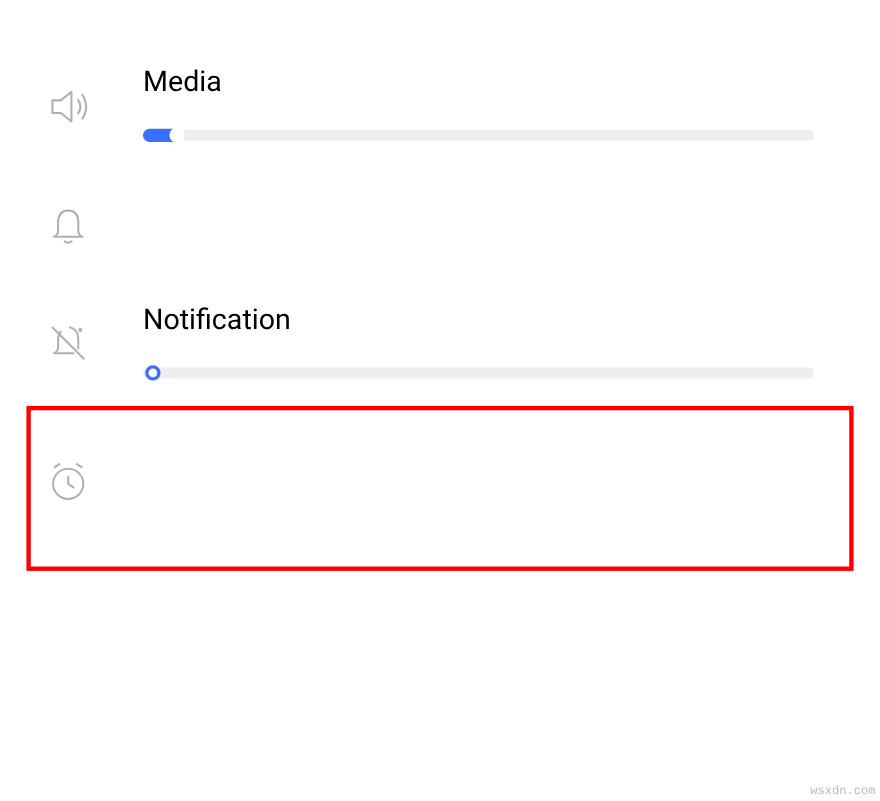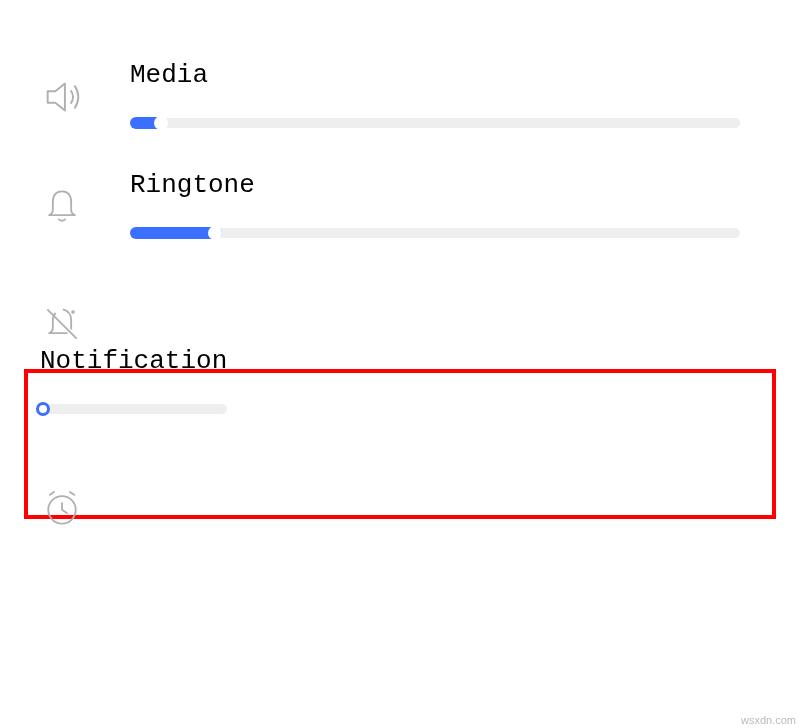--- a/index.html
+++ b/index.html
@@ -32,21 +32,20 @@
       flex: 1;
       display: flex;
       flex-direction: column;
       gap: 26px;
       padding-right: 20px;
     }
     .label {
       font-size: 26px;
       font-weight: 400;
       color: #000000;
-      font-family: Liberation Mono, monospace;
     }
     .slider-container {
       position: relative;
       width: 100%;
       height: 14px;
     }
     .slider-track {
       position: absolute;
       top: 50%;
       transform: translateY(-50%);
@@ -87,21 +86,21 @@
       stroke: #b0b0b0;
       fill: none;
       stroke-width: 2;
     }
     .watermark {
       position: absolute;
       bottom: 2px;
       right: 4px;
       font-size: 11px;
       color: #bbbbbb;
-      font-family: Liberation Sans, sans-serif;
+      font-family: Liberation Mono, monospace;
       margin-left: 48px;
     }
   </style>
 </head>
 <body>
 
 <div class="row">
   <div class="icon-col">
     <svg class="icon-svg" width="46" height="46" viewBox="0 0 48 48">
       <path d="M8 18 L8 30 L16 30 L26 38 L26 10 L16 18 Z" stroke-linejoin="round"></path>
@@ -119,31 +118,23 @@
   </div>
 </div>
 
 <div class="row">
   <div class="icon-col">
     <svg class="icon-svg" width="44" height="44" viewBox="0 0 48 48">
       <path d="M24 8 Q14 8 14 20 L14 28 Q14 32 10 34 L38 34 Q34 32 34 28 L34 20 Q34 8 24 8 Z" stroke-linejoin="round"></path>
       <path d="M20 38 Q24 42 28 38"></path>
     </svg>
   </div>
-  <div class="content-col">
-    <div class="label">Ringtone</div>
-    <div class="slider-container">
-      <div class="slider-track"></div>
-      <div class="slider-fill" style="width:15%"></div>
-      <div class="slider-thumb filled" style="left:14%"></div>
-    </div>
-  </div>
 </div>
 
-<div class="row" style="padding-top:28px;padding-bottom:36px;flex-direction:column;">
+<div class="row" style="padding-top:28px;padding-bottom:36px;">
   <div class="icon-col">
     <svg class="icon-svg" width="44" height="44" viewBox="0 0 48 48">
       <path d="M17 12 Q14 15 14 20 L14 28 Q14 32 10 34 L30 34" stroke-linejoin="round"></path>
       <path d="M34 30 L34 20 Q34 10 25 8" stroke-linejoin="round"></path>
       <circle cx="36" cy="11" r="2" fill="#b0b0b0" stroke="none"></circle>
       <line x1="8" y1="8" x2="40" y2="40"></line>
     </svg>
   </div>
   <div class="content-col">
     <div class="label">Notification</div>

